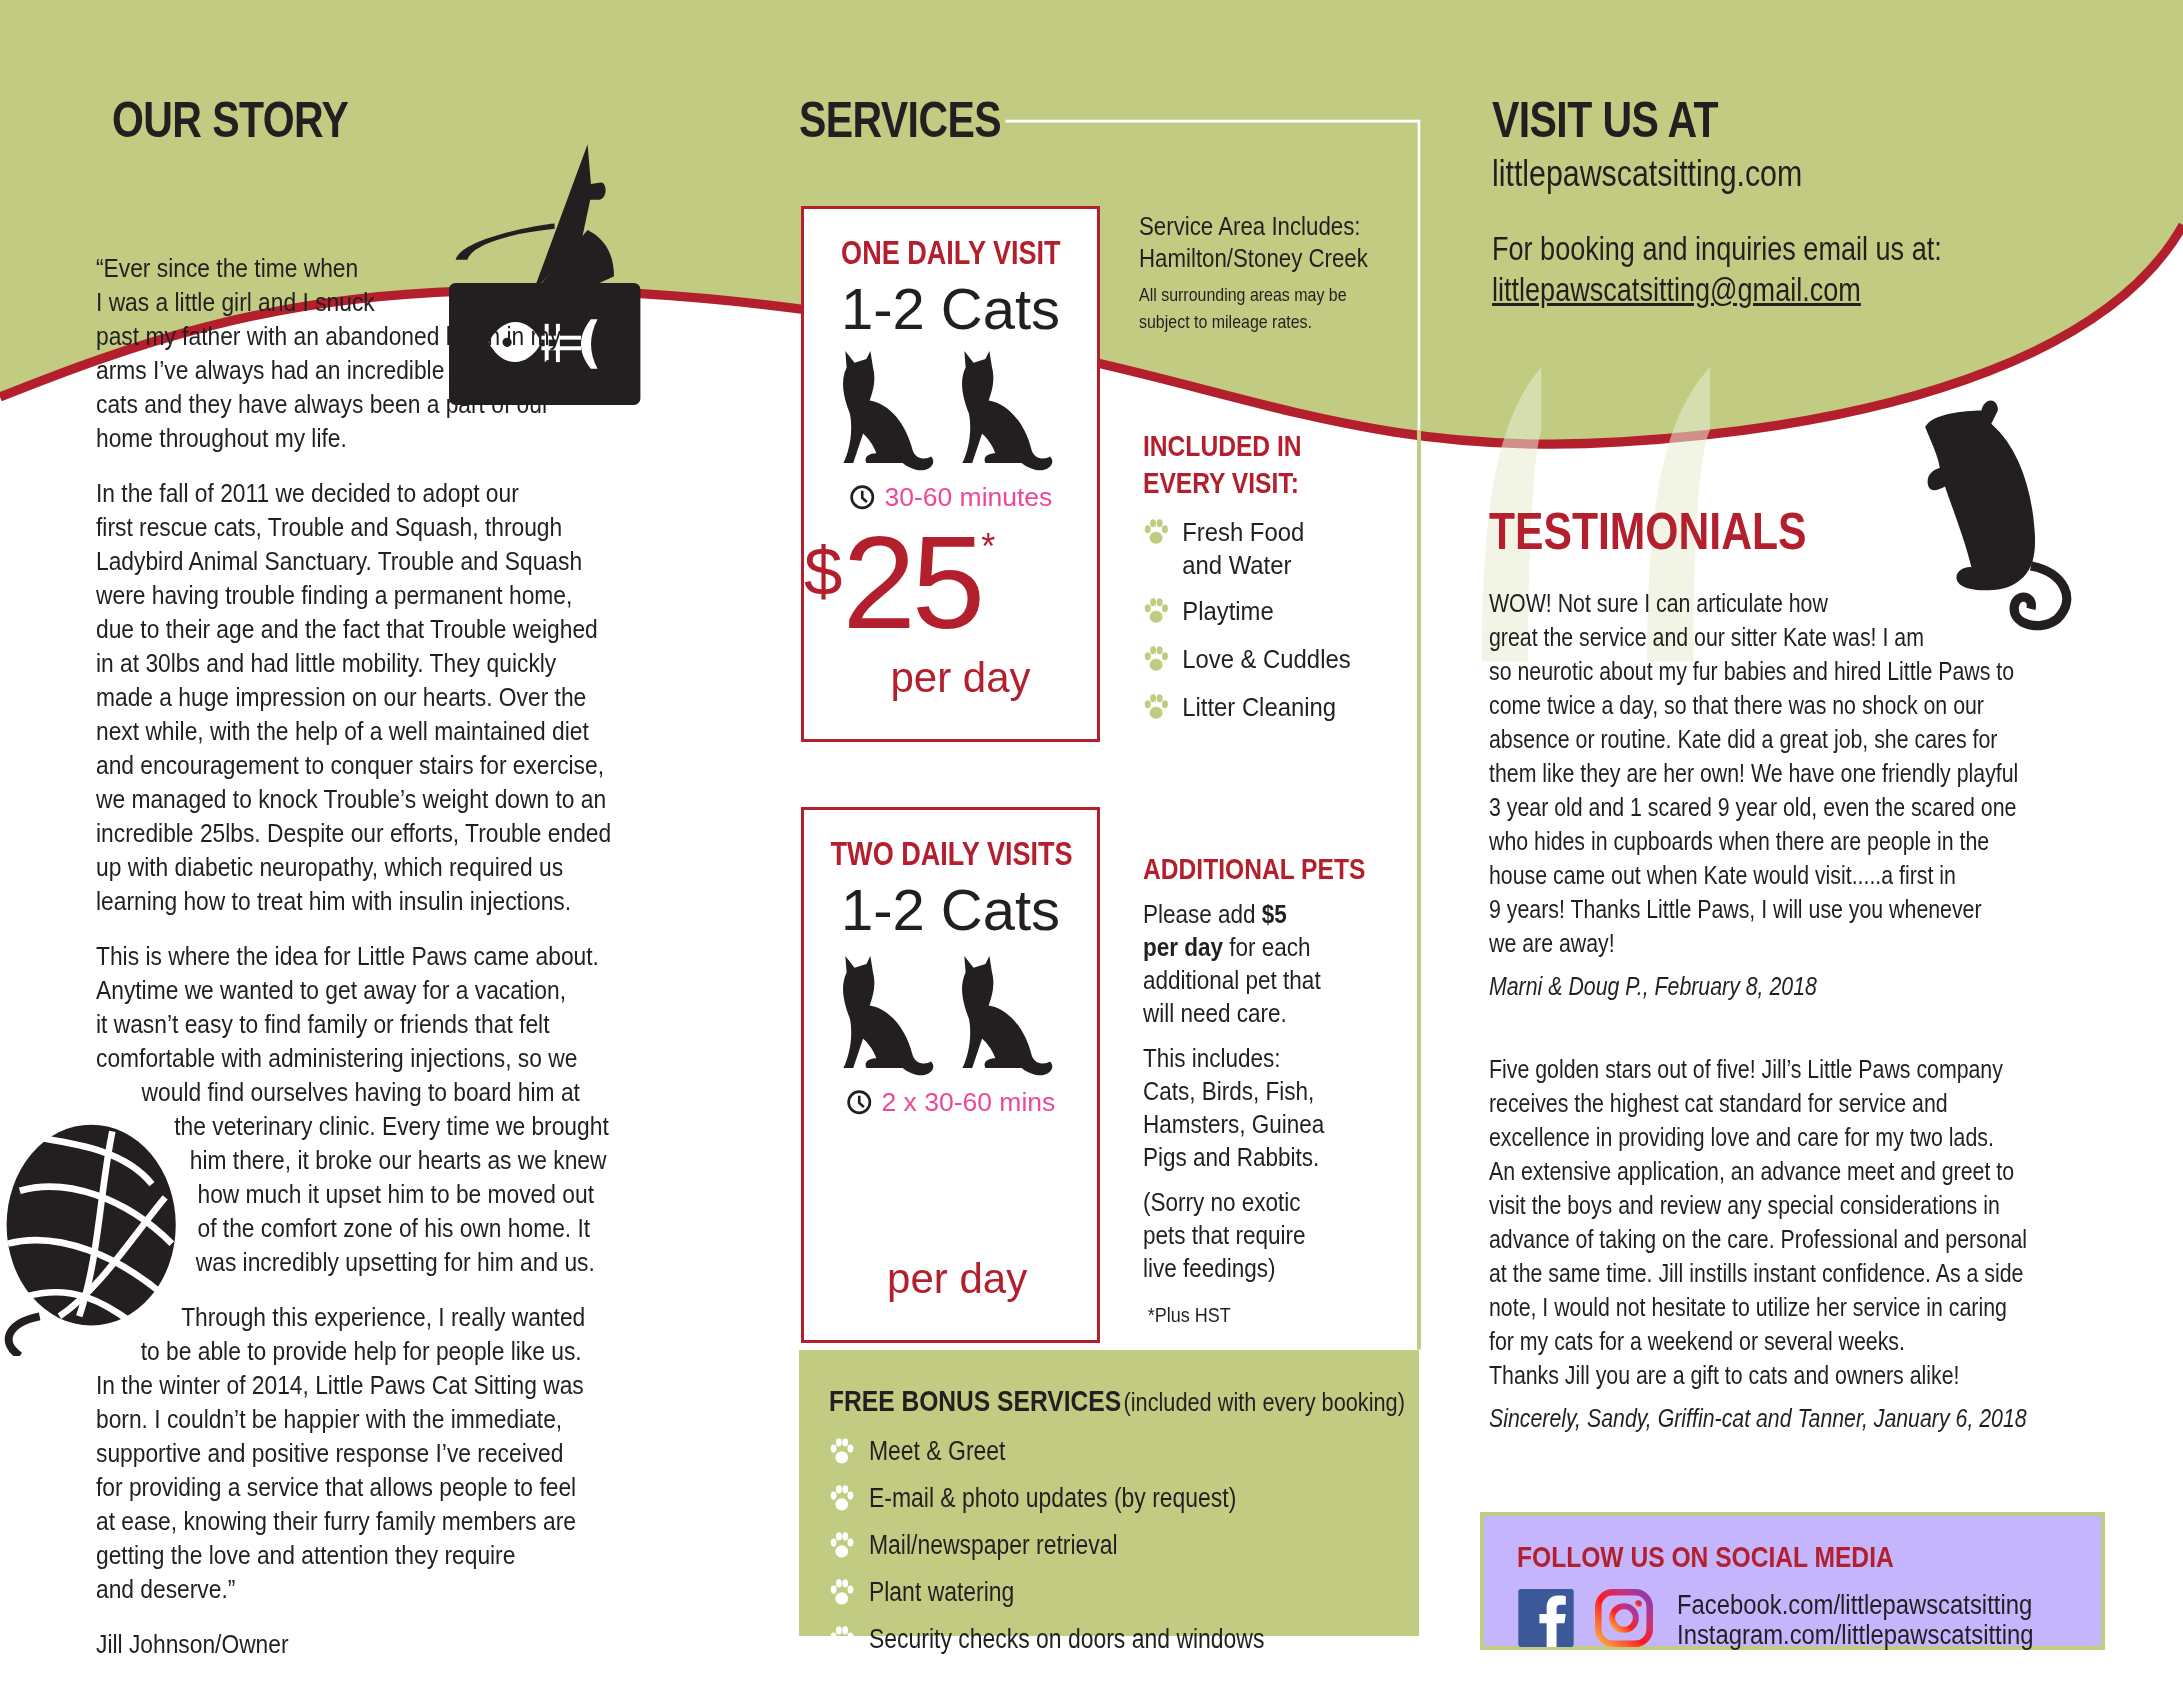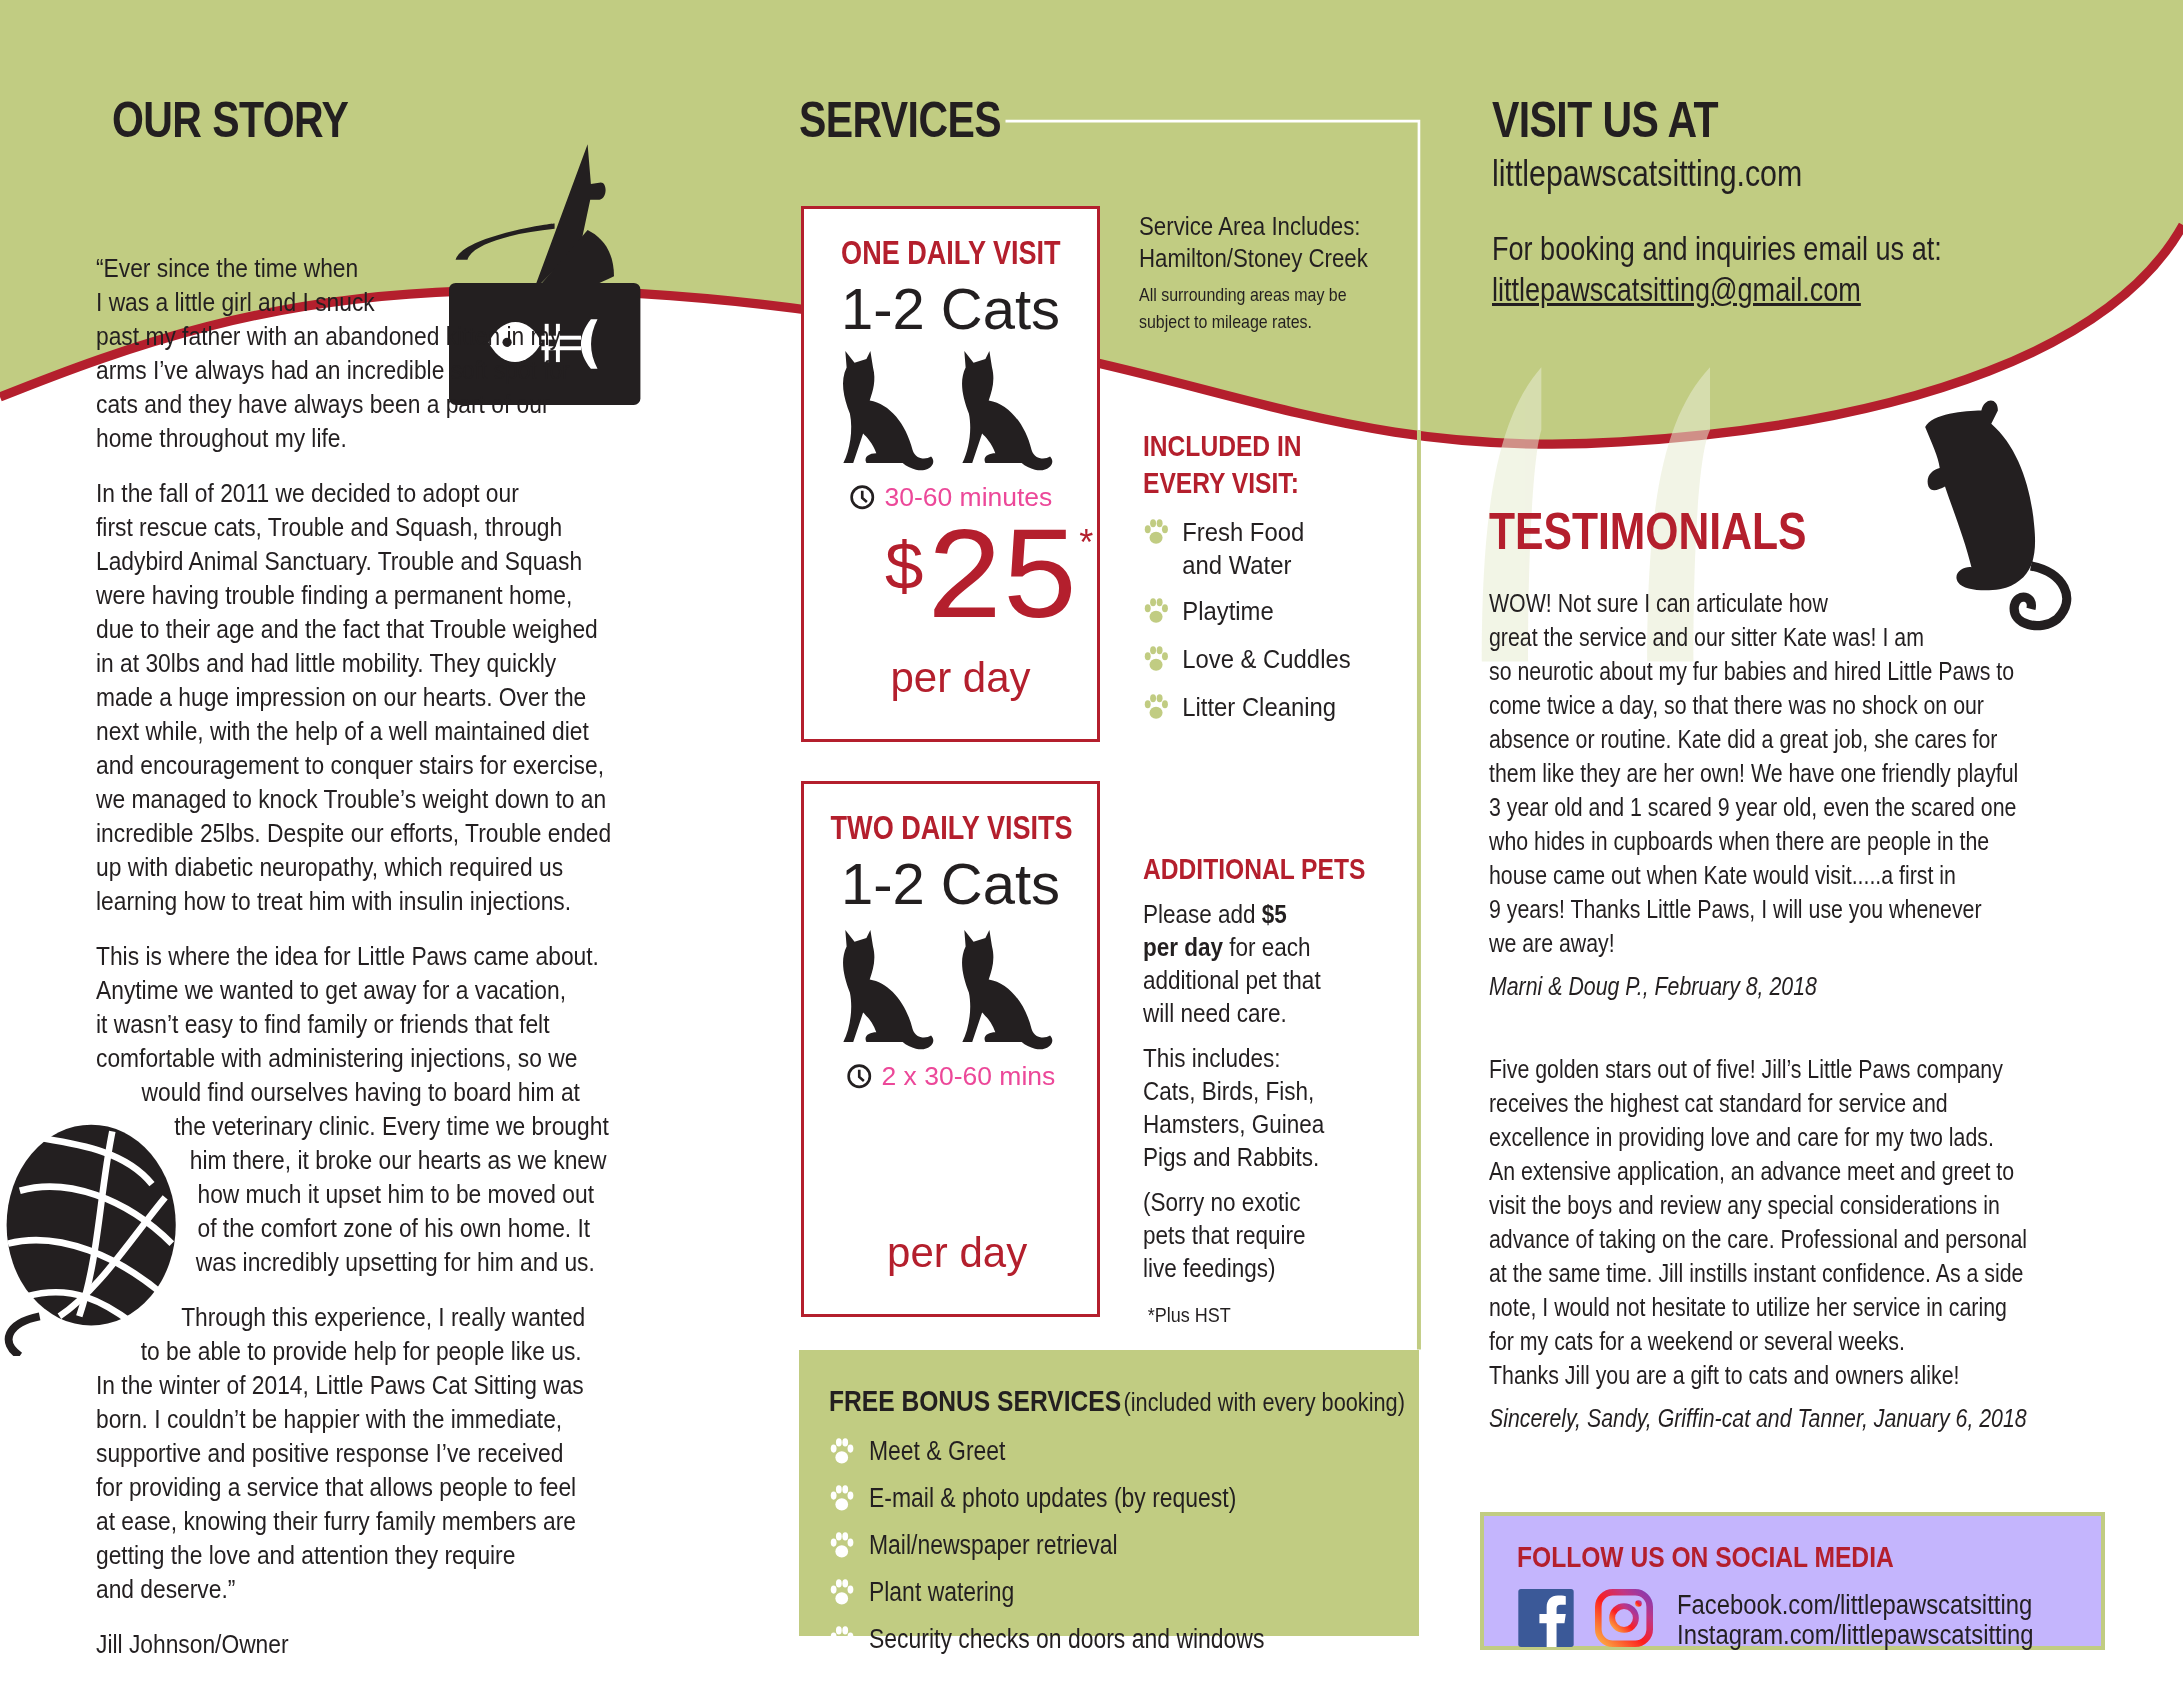--- a/index.html
+++ b/index.html
@@ -11,21 +11,21 @@
   .body-text{font-size:26.5px;line-height:34px;color:#231f20;font-weight:normal;transform:scaleX(0.86);transform-origin:left top;white-space:nowrap;}
   .body-text .line{display:block;}
   .para{margin-bottom:21px;}
   .box{position:absolute;border:3.3px solid #b41f2d;background:#fff;box-sizing:border-box;}
   .box-title{position:absolute;left:0;width:100%;text-align:center;font-weight:bold;font-size:33px;color:#b41f2d;white-space:nowrap;}
   .box-title span{display:inline-block;transform:scaleX(0.82);}
   .box-cats{position:absolute;left:0;width:100%;text-align:center;font-size:58px;color:#231f20;white-space:nowrap;}
   .cat-row{position:absolute;left:36px;width:218px;height:126px;display:flex;justify-content:space-between;}
   .duration{position:absolute;left:0;width:100%;text-align:center;font-size:26.5px;color:#ec4899;white-space:nowrap;}
   .duration .clock{display:inline-block;vertical-align:-4px;margin-right:9.3px;}
-  .price{position:absolute;left:0;width:100%;text-align:right;color:#b41f2d;white-space:nowrap;font-family:Liberation Mono, monospace;}
+  .price{position:absolute;left:0;width:100%;text-align:left;color:#b41f2d;white-space:nowrap;}
   .price .dollar{font-size:69px;vertical-align:top;display:inline-block;margin-top:9.3px;}
   .price .amount{font-size:132px;line-height:119px;display:inline-block;letter-spacing:-4px;}
   .price .star{font-size:36px;vertical-align:top;display:inline-block;margin-top:2.6px;}
   .perday{position:absolute;left:0;width:100%;text-align:center;font-size:42px;color:#b41f2d;white-space:nowrap;}
   .side-text{font-size:25px;line-height:33px;color:#231f20;white-space:nowrap;}
   .paw-list .item{display:flex;align-items:flex-start;}
   .paw{display:inline-block;flex:0 0 auto;}
   .bonus{position:absolute;left:799px;top:1350px;width:620px;height:286px;background:#c1cc82;}
   .social{position:absolute;left:1480px;top:1512px;width:625px;height:138px;border:4px solid #c1cc82;box-sizing:border-box;background:#c4b5fd;}
 </style>
@@ -154,21 +154,21 @@
         <circle cx="20" cy="20" r="16" fill="none" stroke="#231f20" stroke-width="4"></circle>
         <path d="M20,10 L20,21 L27,27" fill="none" stroke="#231f20" stroke-width="4"></path>
       </svg><span>30-60 minutes</span>
   </div>
   <div class="price" style="top:314px;">
     <span class="dollar">$</span><span class="amount">25</span><span class="star">*</span>
   </div>
   <div class="perday" style="top:445px;padding-left:20px;box-sizing:border-box;">per day</div>
 </div>
 
-<div class="box" style="left:801px;top:781px;width:299px;height:536px;">
+<div class="box" style="left:801px;top:807px;width:299px;height:536px;">
   <div class="box-title" style="top:25px;"><span>TWO DAILY VISITS</span></div>
   <div class="box-cats" style="top:66px;">1-2 Cats</div>
   <div class="cat-row" style="top:146px;">
     <svg width="99" height="122" viewBox="0 0 150 185">
         <path d="M8,0 L22,18 L40,12 L46,0 L50,25 C55,45 50,60 45,75 C75,80 100,110 110,150 C115,165 130,165 138,160 C148,170 135,185 115,180 C108,178 100,175 95,170 L40,170 C35,160 45,155 55,155 C50,140 40,130 35,125 C30,140 25,155 20,170 L5,170 C15,150 20,120 15,95 C5,70 0,45 10,25 Z" fill="#231f20"></path>
       </svg>
     <svg width="99" height="122" viewBox="0 0 150 185">
         <path d="M8,0 L22,18 L40,12 L46,0 L50,25 C55,45 50,60 45,75 C75,80 100,110 110,150 C115,165 130,165 138,160 C148,170 135,185 115,180 C108,178 100,175 95,170 L40,170 C35,160 45,155 55,155 C50,140 40,130 35,125 C30,140 25,155 20,170 L5,170 C15,150 20,120 15,95 C5,70 0,45 10,25 Z" fill="#231f20"></path>
       </svg>
   </div>

